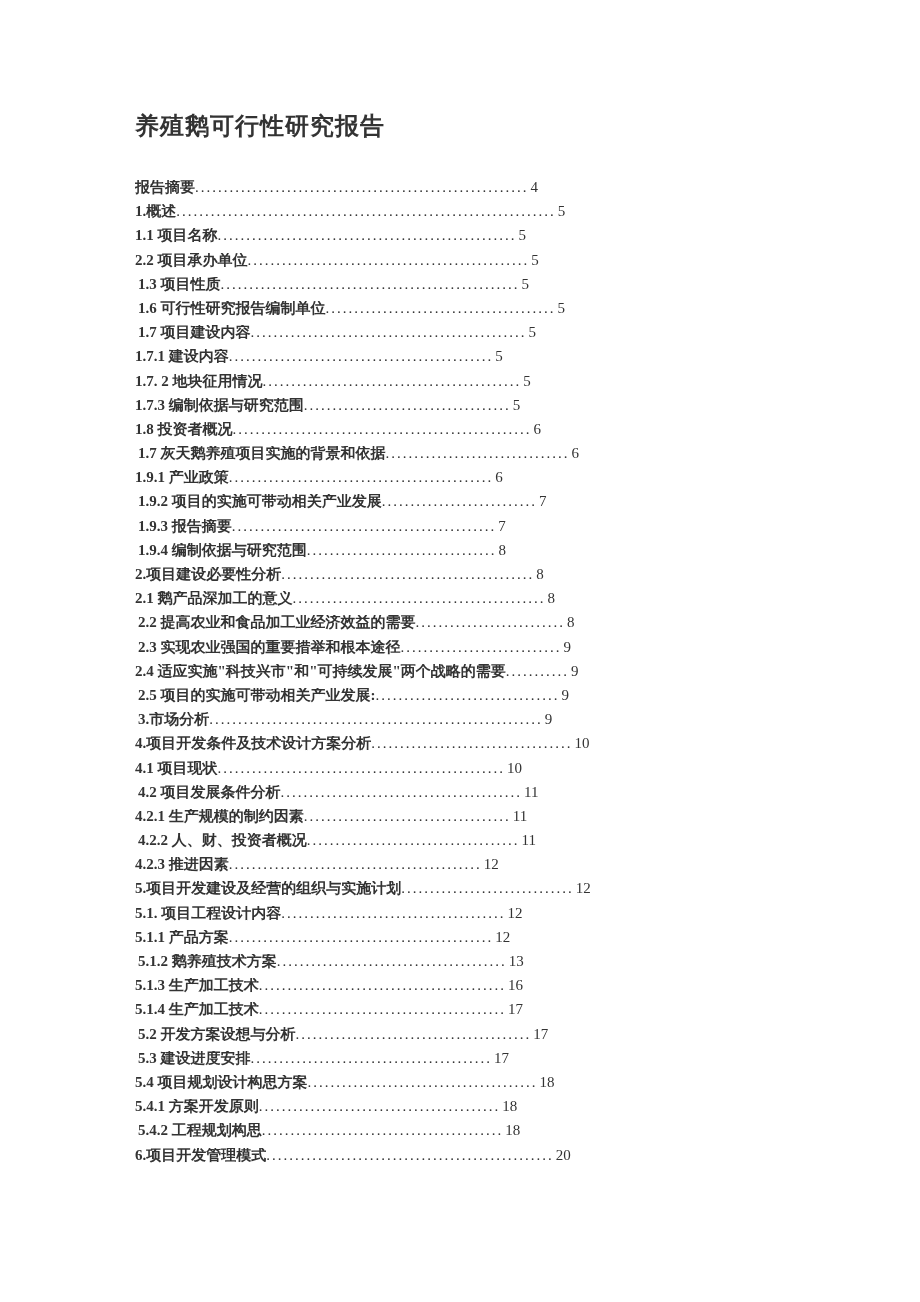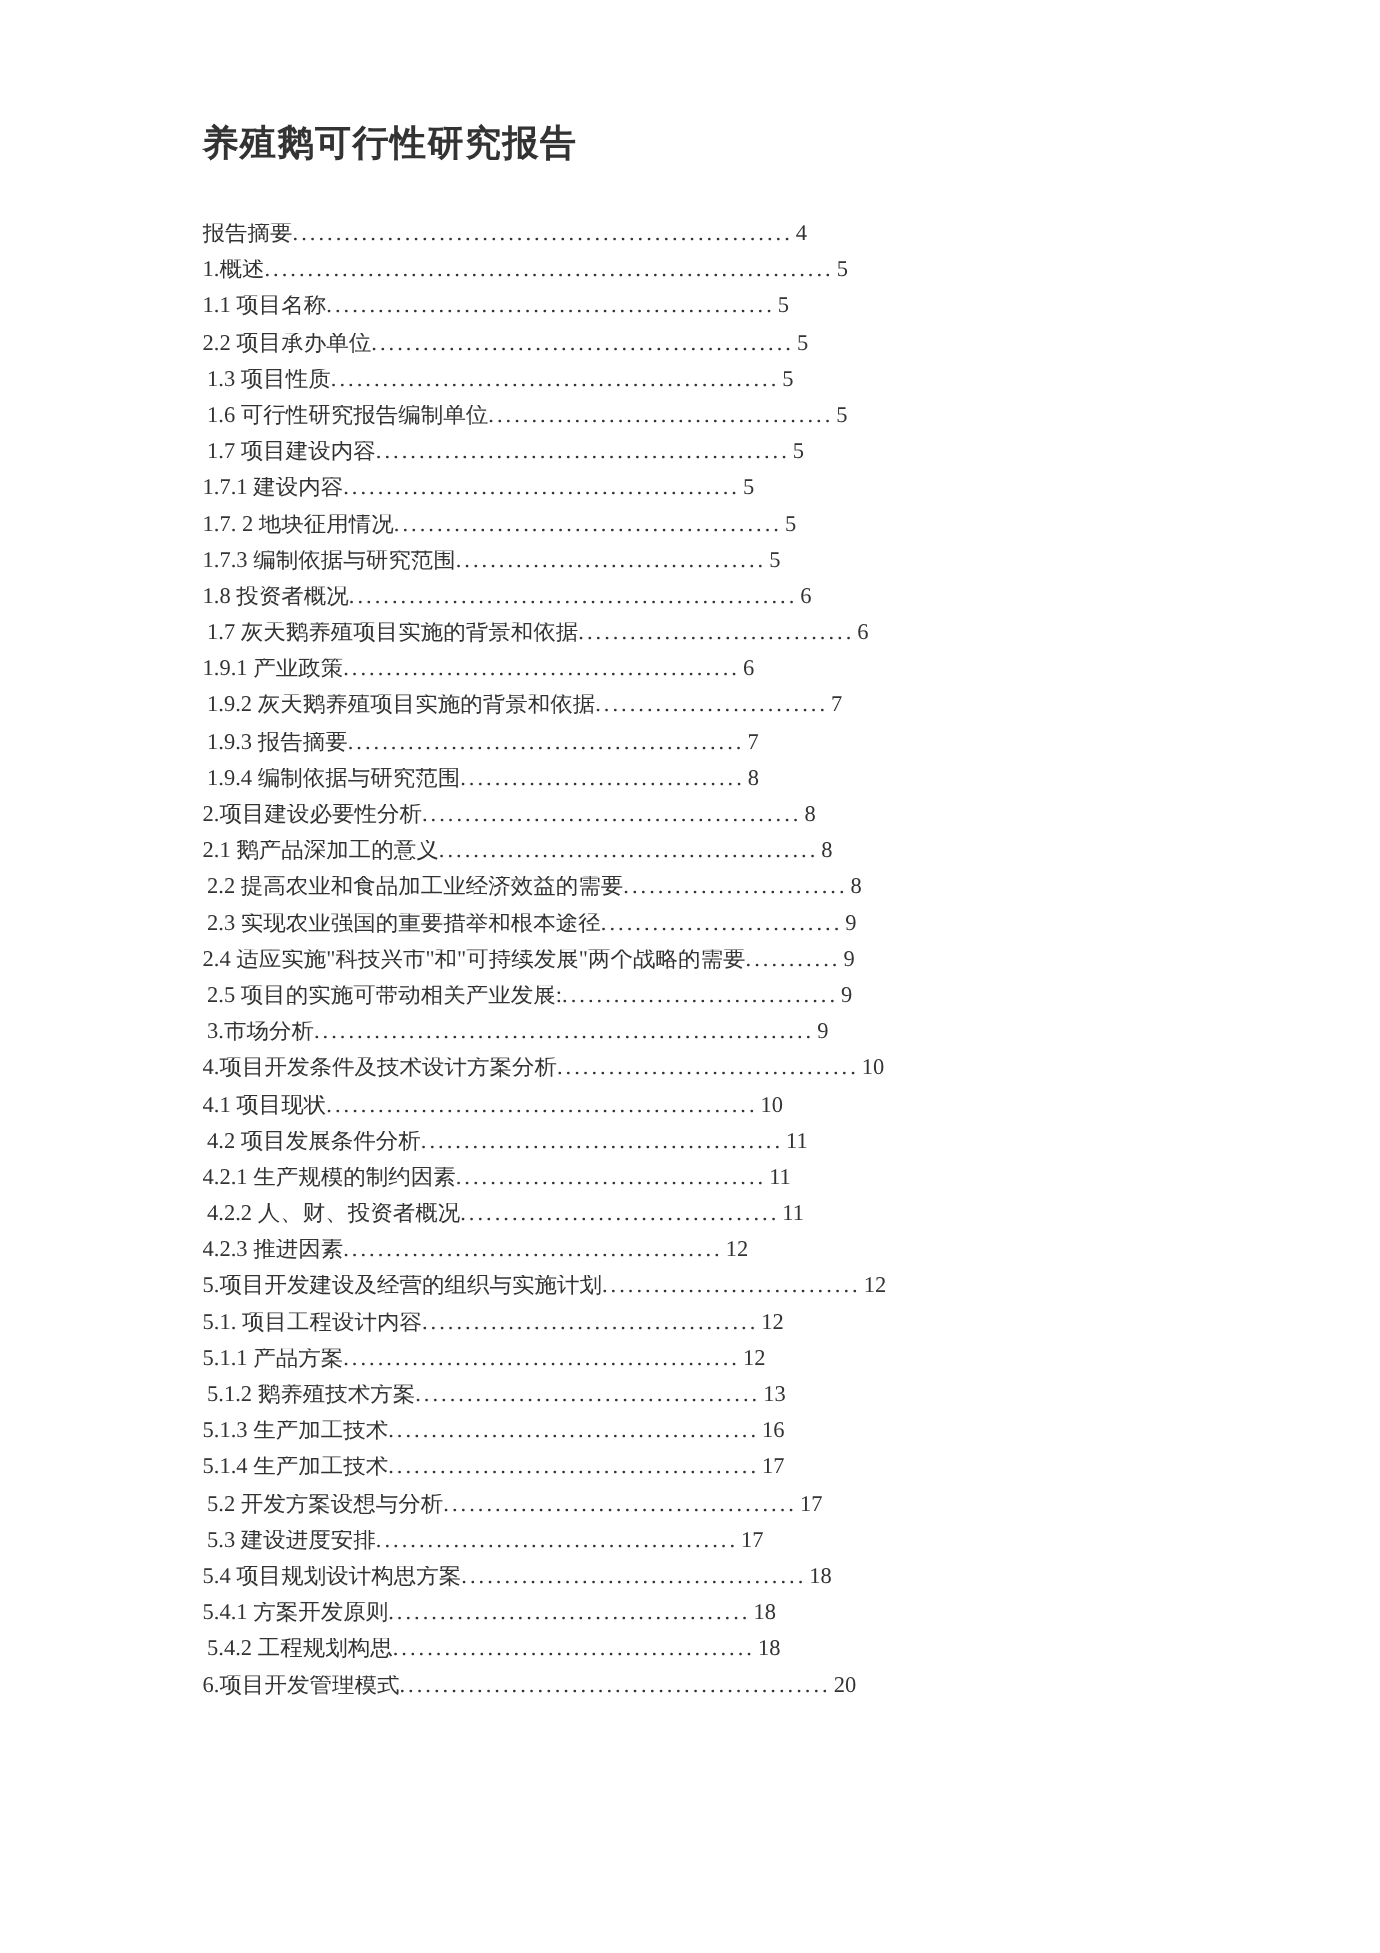--- a/index.html
+++ b/index.html
@@ -8,21 +8,21 @@
     box-sizing: border-box;
   }
   body {
     width: 920px;
     height: 1302px;
     background: #ffffff;
     font-family: "SimSun", "宋体", serif;
     position: relative;
   }
   .page-container {
-    padding: 79px 130px 60px 135px;
+    padding: 110px 130px 60px 135px;
   }
   .title {
     font-size: 24px;
     font-weight: bold;
     color: #333;
     margin-bottom: 38px;
     letter-spacing: 1px;
   }
   .toc {
     font-size: 15px;
@@ -31,20 +31,21 @@
   }
   .toc-entry {
     display: flex;
     align-items: baseline;
     white-space: nowrap;
     margin-bottom: 9.2px;
     overflow: hidden;
   }
   .toc-text {
     flex: 0 0 auto;
+    font-weight: bold;
   }
   .toc-dots {
     flex: 0 0 auto;
     letter-spacing: 2px;
     color: #333;
   }
   .toc-page {
     flex: 0 0 auto;
     padding-left: 2px;
   }
@@ -115,21 +116,21 @@
         <span class="toc-text">1.7 灰天鹅养殖项目实施的背景和依据</span>
         <span class="toc-dots">................................</span>
         <span class="toc-page"> 6</span>
       </div>
       <div class="toc-entry">
         <span class="toc-text">1.9.1 产业政策 </span>
         <span class="toc-dots">..............................................</span>
         <span class="toc-page"> 6</span>
       </div>
       <div class="toc-entry indent-1">
-        <span class="toc-text">1.9.2 灰天鹅养殖项目实施的背景和依据 </span>
+        <span class="toc-text">1.9.2 项目的实施可带动相关产业发展 </span>
         <span class="toc-dots">...........................</span>
         <span class="toc-page"> 7</span>
       </div>
       <div class="toc-entry indent-1">
         <span class="toc-text">1.9.3 报告摘要 </span>
         <span class="toc-dots">..............................................</span>
         <span class="toc-page"> 7</span>
       </div>
       <div class="toc-entry indent-1">
         <span class="toc-text">1.9.4 编制依据与研究范围 </span>

